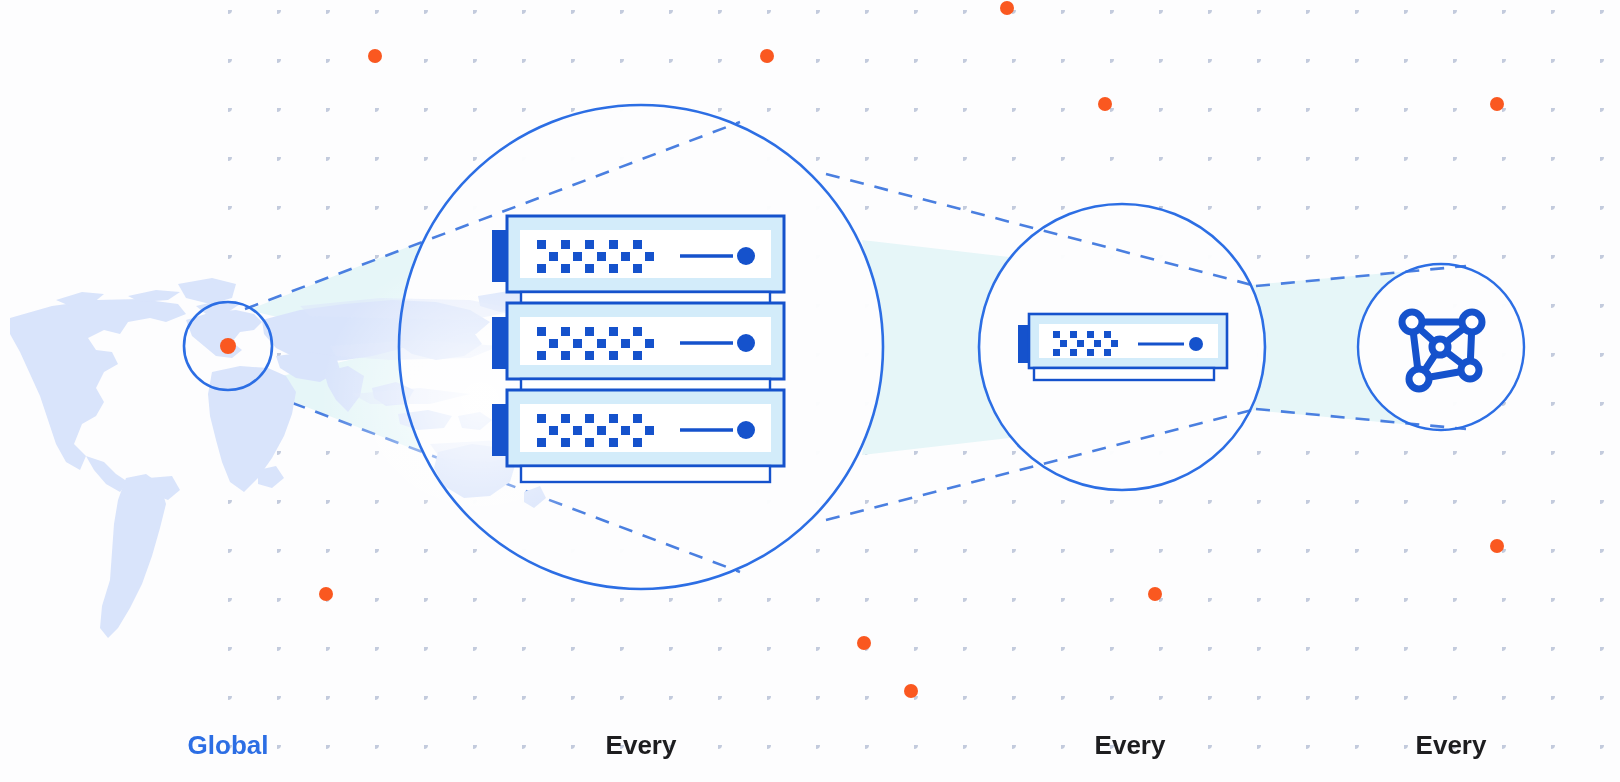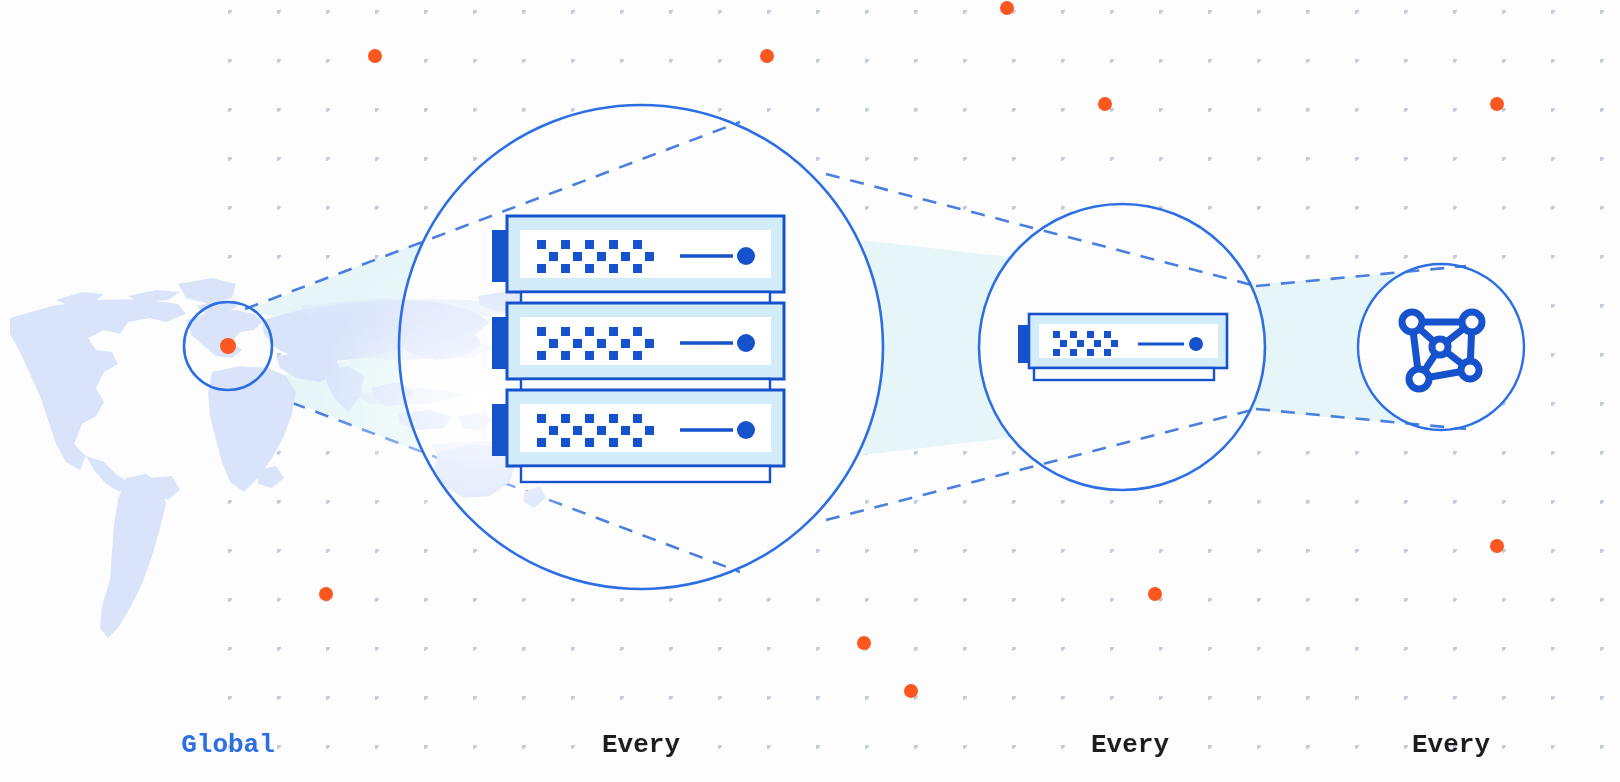--- a/index.html
+++ b/index.html
@@ -2,21 +2,21 @@
 <html><head>
 <meta charset="utf-8">
 <style>
   html,body{margin:0;padding:0;}
   body{
     width:1620px;height:782px;
     background:#ffffff;
     font-family:"Liberation Sans", sans-serif;
     overflow:hidden;
   }
-  #stage{position:relative;width:1620px;height:782px;overflow:hidden;background:#fdfdfe;font-family:Liberation Mono, monospace;}
+  #stage{position:relative;width:1620px;height:782px;overflow:hidden;background:#fdfdfe;}
   #stage svg.layer{position:absolute;left:0;top:0;width:1620px;height:782px;}
   .lbl{
     position:absolute;
     text-align:center;
     font-size:26px;
     line-height:31px;
     font-weight:700;
     color:#1d1d1f;
     white-space:pre;
     letter-spacing:0px;

